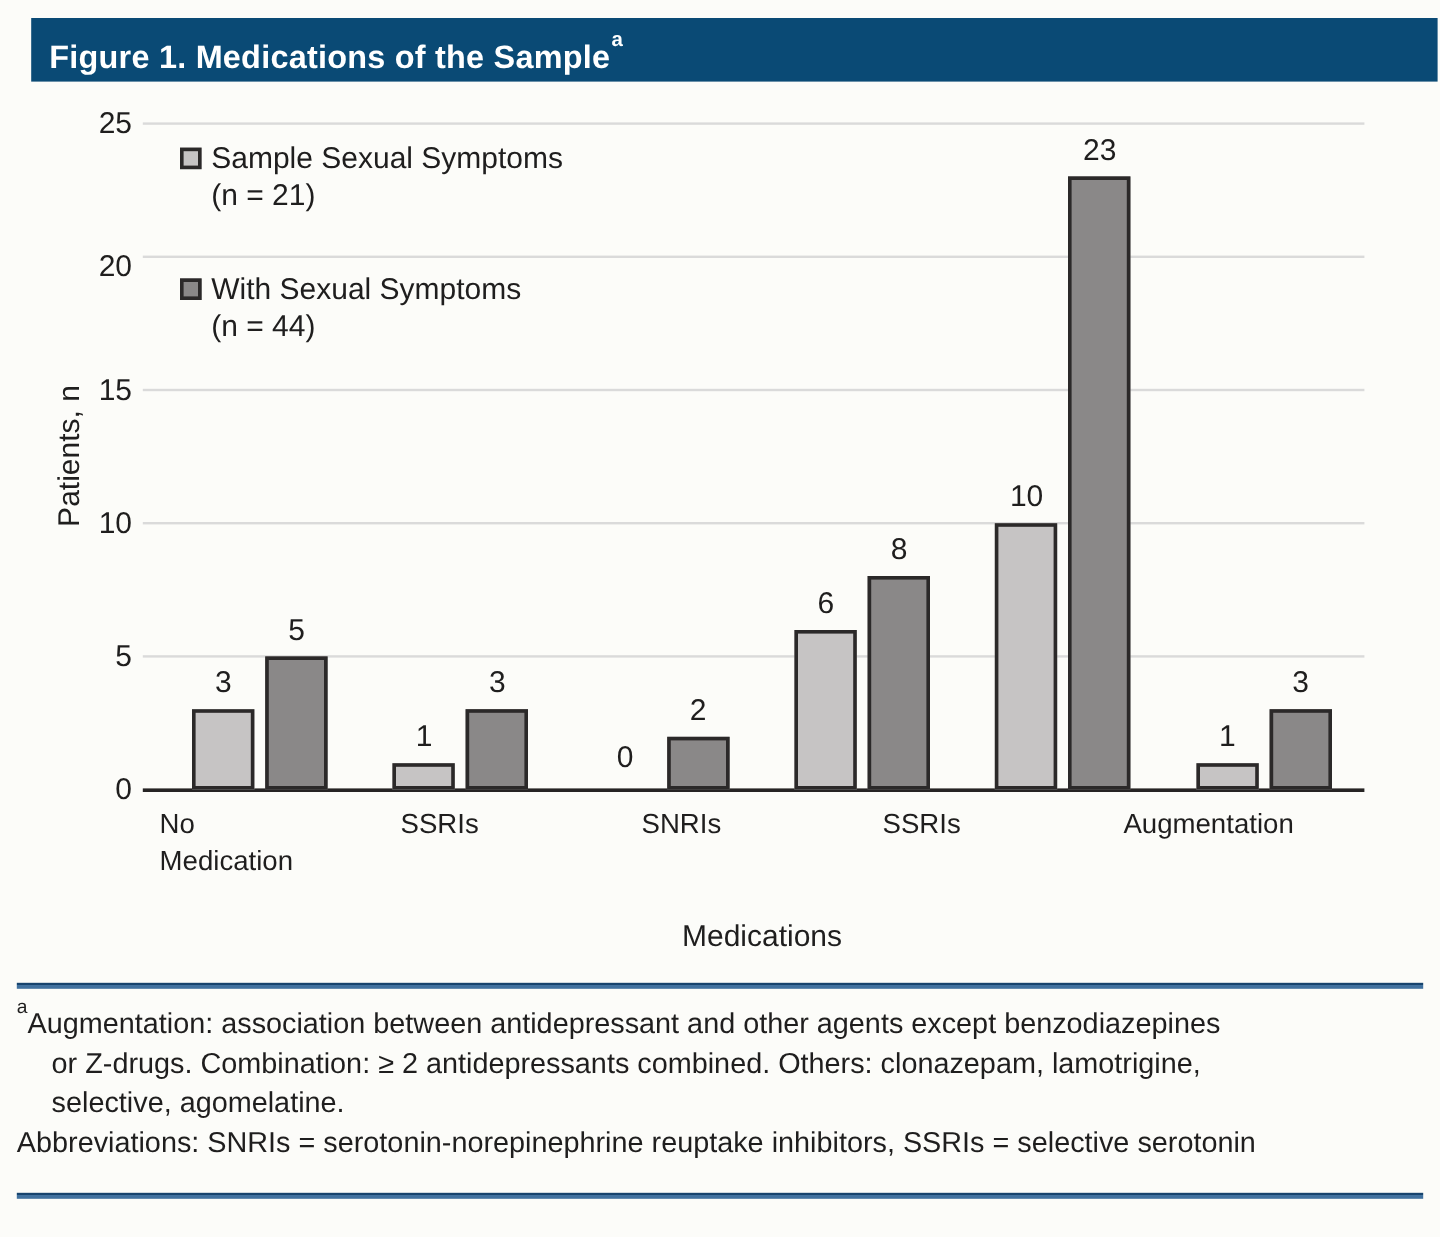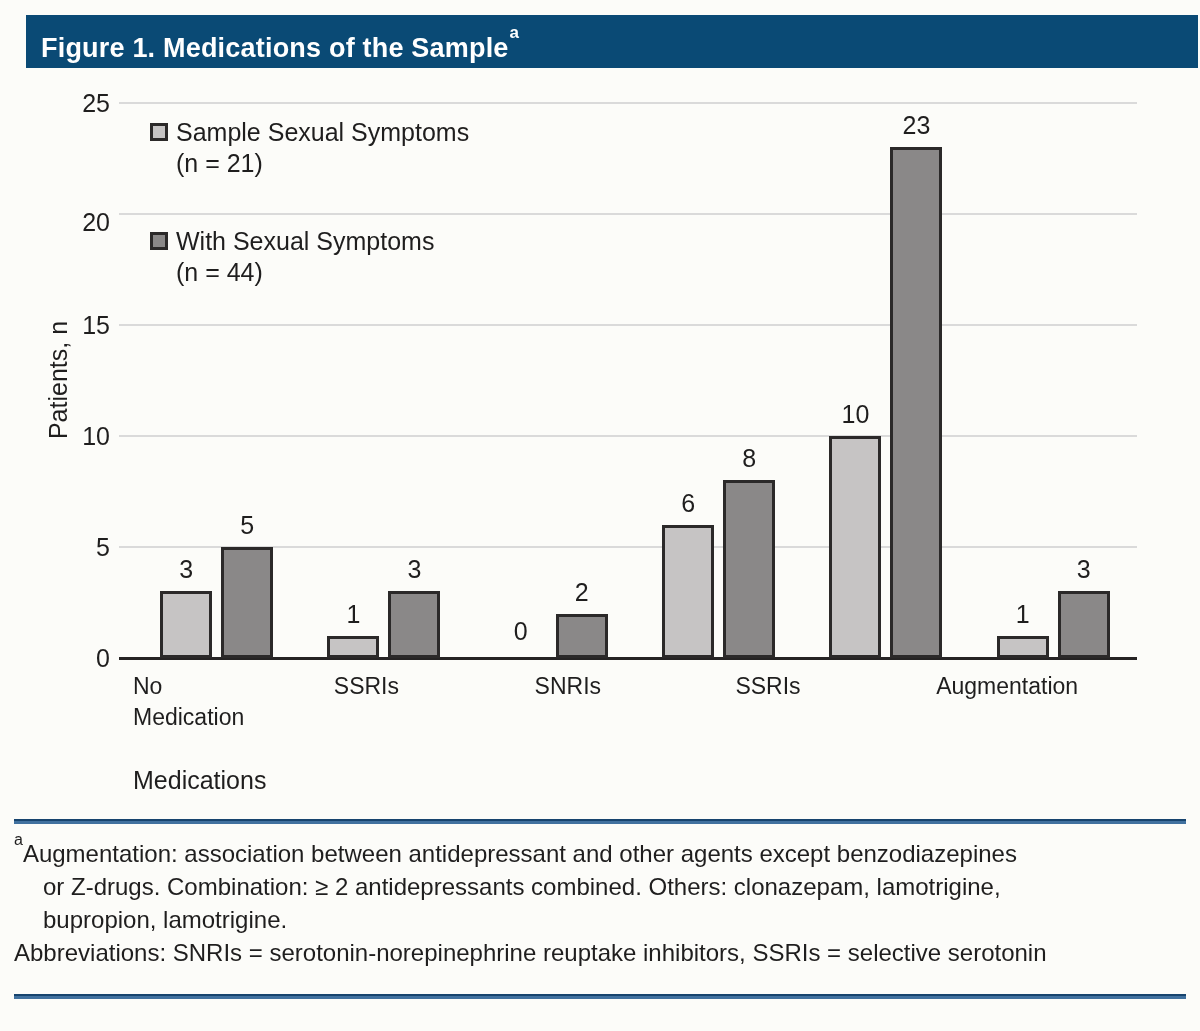--- a/index.html
+++ b/index.html
@@ -37,21 +37,21 @@
   .legend{position:absolute;left:17px;top:14px;}
   .legend-item{display:flex;gap:8px;margin-bottom:47px;}
   .legend-swatch{
     display:block;width:18px;height:18px;margin-top:6px;
     box-sizing:border-box;border:3px solid #2b2929;flex:0 0 auto;
   }
   .legend-text{font-size:25px;line-height:31px;}
   
   .x-axis-labels{position:absolute;left:133px;top:671px;width:1004px;display:flex;}
   .xlabel{flex:1;text-align:left;font-size:23px;line-height:31px;}
-  .x-axis-title{position:absolute;left:133px;top:766px;width:1004px;text-align:left;font-size:25px;}
+  .x-axis-title{position:absolute;left:133px;top:766px;width:1004px;text-align:center;font-size:25px;}
   
   .rule{
     position:absolute;left:14px;width:1172px;height:5px;
     background:linear-gradient(to bottom,#17446e 0%,#17446e 40%,#41719f 40%,#41719f 100%);
   }
   .rule-top{top:819px;}
   .rule-bottom{top:994px;}
   .footnote-text{position:absolute;left:14px;top:831px;width:1180px;font-size:24px;line-height:33px;}
   .fline{white-space:nowrap;}
   .fline.indent{padding-left:29px;}
@@ -183,19 +183,19 @@
       </div>
     </div>
 
   <div class="x-axis-title">Medications</div>
 
   <div class="rule rule-top"></div>
 
   <div class="footnote-text">
       <div class="fline"><sup>a</sup>Augmentation: association between antidepressant and other agents except benzodiazepines</div>
       <div class="fline indent">or Z-drugs. Combination: ≥ 2 antidepressants combined. Others: clonazepam, lamotrigine,</div>
-      <div class="fline indent">bupropion, lamotrigine.</div>
+      <div class="fline indent">selective, agomelatine.</div>
       <div class="fline">Abbreviations: SNRIs = serotonin-norepinephrine reuptake inhibitors, SSRIs = selective serotonin</div>
     </div>
 
   <div class="rule rule-bottom"></div>
 
 </div>
 
 </body></html>

